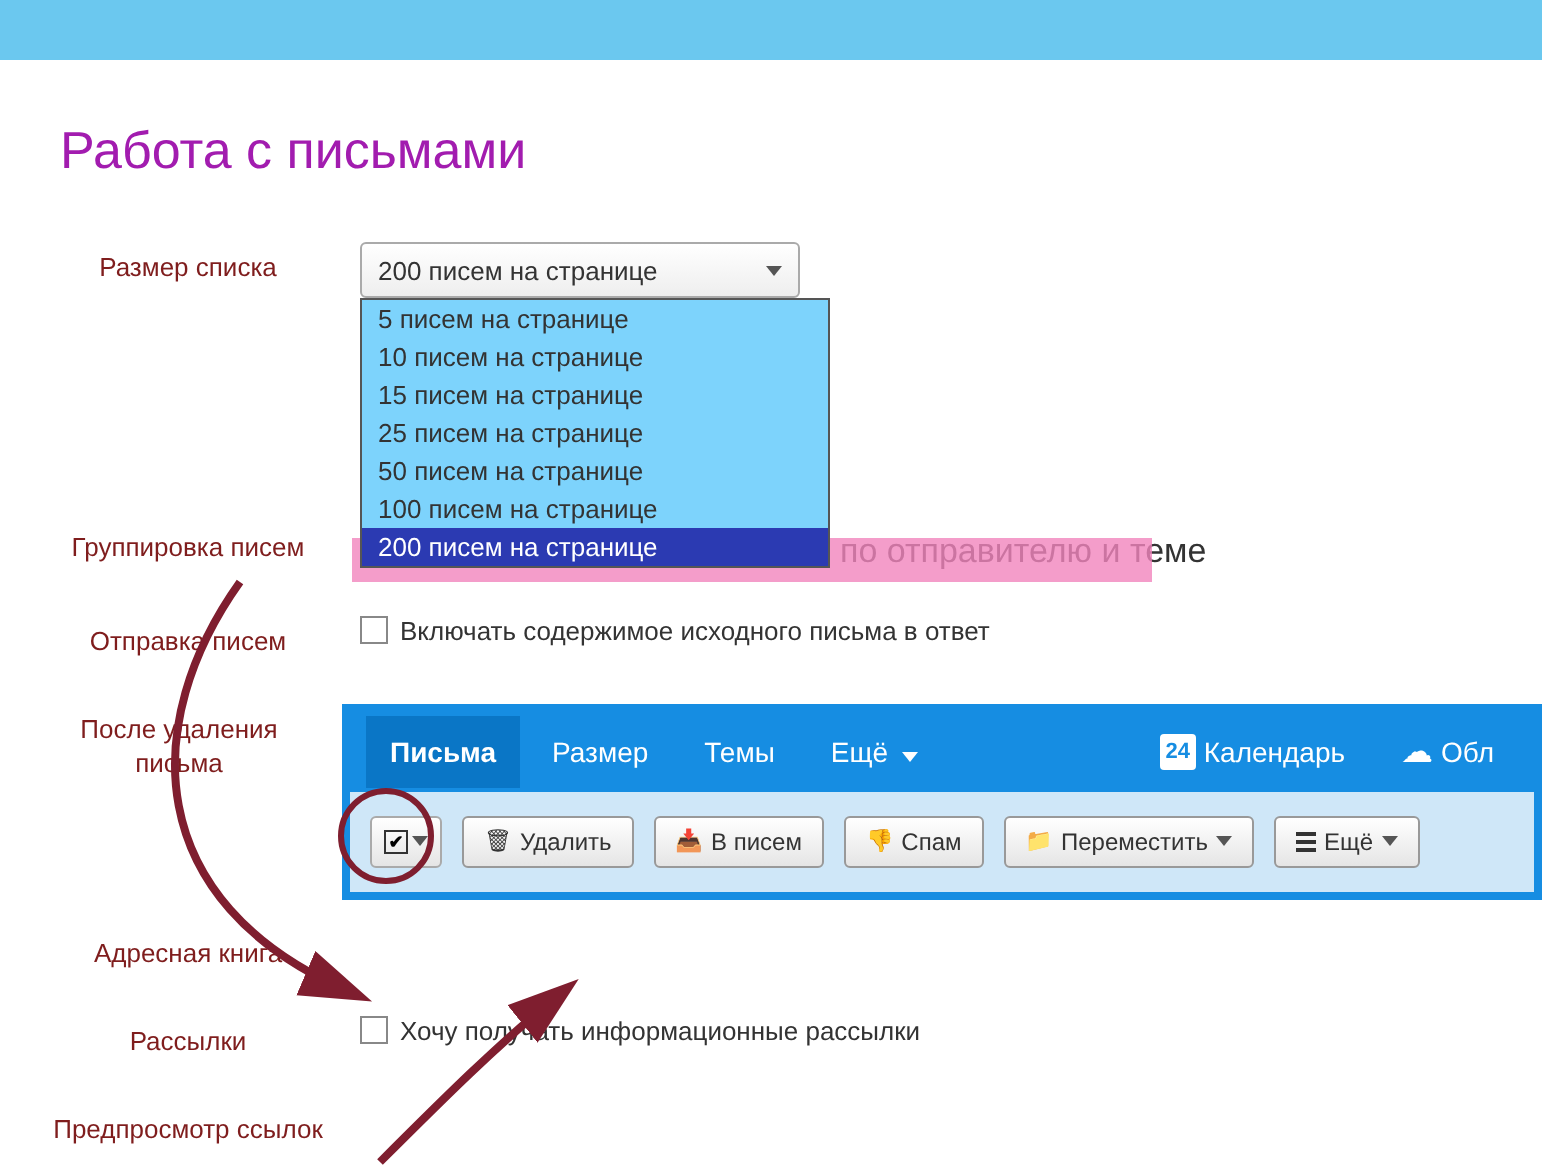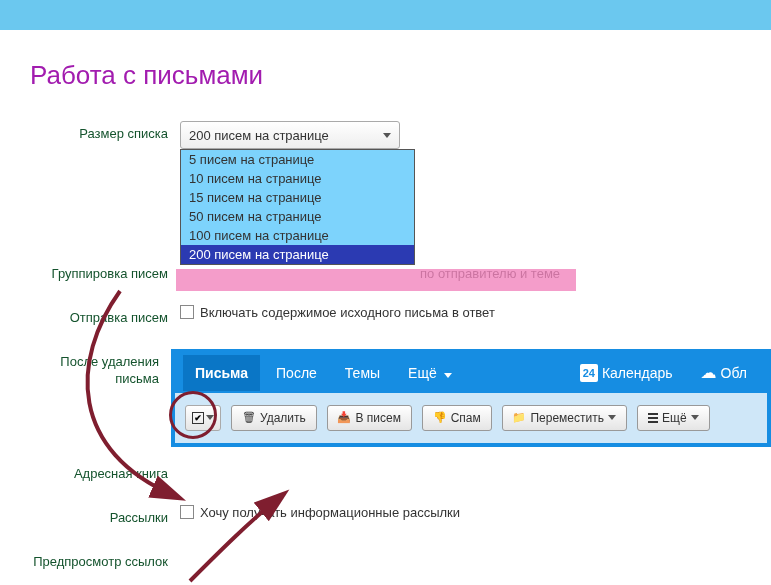--- a/index.html
+++ b/index.html
@@ -2,29 +2,29 @@
 <html><head>
 <meta charset="utf-8">
 <style>
   * { box-sizing: border-box; margin: 0; padding: 0; }
   body { font-family: Arial, sans-serif; font-size: 13px; color: #333; background: #fff; }
   .top-bar { background: #6bc8ef; height: 30px; width: 100%; }
   .container { padding: 0 0 0 20px; }
   .page-title { font-size: 26px; font-weight: normal; color: #a21caf; padding: 30px 0 30px 10px; }
   .form-area { position: relative; }
   .row { display: flex; align-items: flex-start; margin-bottom: 22px; }
-  .label-col { width: 160px; text-align: right; padding-right: 12px; padding-top: 5px; color: #14532d; font-size: 13px; line-height: 1.3; }
+  .label-col { width: 160px; text-align: center; padding-right: 12px; padding-top: 5px; color: #7f1d1d; font-size: 13px; line-height: 1.3; }
   .field-col { flex: 1; position: relative; }
   .select-box { display: inline-flex; align-items: center; justify-content: space-between; border: 1px solid #aaa; border-radius: 3px; background: linear-gradient(#fff,#eee); padding: 4px 8px; width: 220px; height: 28px; cursor: pointer; }
   .caret-down { width: 0; height: 0; border-left: 4px solid transparent; border-right: 4px solid transparent; border-top: 5px solid #555; }
   .dropdown-panel { position: absolute; top: 28px; left: 0; width: 235px; border: 1px solid #555; background: #7dd3fc; z-index: 10; }
   .dropdown-panel .opt { padding: 2px 8px; font-size: 13px; cursor: pointer; }
   .dropdown-panel .opt.selected { background: #2b3ab2; color: #fff; }
   .pink-highlight { position: absolute; background: rgba(241,132,189,0.8); z-index: 5; pointer-events: none; }
-  .group-text { padding-top: 5px; font-size: 13px; }
+  .group-text { padding-top: 5px; font-size: 17px; }
   .chk-row { display: flex; gap: 6px; }
   .chk { width: 14px; height: 14px; border: 1px solid #888; background: #fff; display: inline-flex; align-items: center; justify-content: center; cursor: pointer; }
   .chk.checked::after { content: "✔"; color: #1e6fd9; font-size: 11px; line-height: 1; }
   .toolbar-wrap { background: #168de2; padding: 4px; width: 600px; overflow: hidden; }
   .tabbar { display: flex; align-items: center; height: 40px; padding: 0 8px; color: #fff; font-size: 14px; gap: 4px; }
   .tab { padding: 10px 12px; cursor: pointer; white-space: nowrap; }
   .tab.active { background: #0a76c6; font-weight: bold; }
   .tab-spacer { flex: 1; }
   .cal-badge { background: #ffffff; color: #168de2; font-weight: bold; font-size: 11px; width: 18px; height: 18px; display: inline-flex; align-items: center; justify-content: center; border-radius: 2px; margin-right: 4px; }
   .cloud-icon { color: #fff; font-size: 16px; margin-right: 4px; }
@@ -56,20 +56,21 @@
       <div class="label-col">Размер списка</div>
       <div class="field-col" style="position:relative;">
         <div class="select-box">
           <span>200 писем на странице</span>
           <span class="caret-down"></span>
         </div>
         <div class="dropdown-panel">
           <div class="opt">5 писем на странице</div>
           <div class="opt">10 писем на странице</div>
           <div class="opt">15 писем на странице</div>
+          <div class="opt">25 писем на странице</div>
           <div class="opt">50 писем на странице</div>
           <div class="opt">100 писем на странице</div>
           <div class="opt selected">200 писем на странице</div>
         </div>
         
         <div class="pink-highlight" style="left:-4px; top:148px; width:400px; height:22px;"></div>
       </div>
     </div>
 
     <div style="height:120px;"></div>
@@ -88,21 +89,21 @@
         <span>Включать содержимое исходного письма в ответ</span>
       </div>
     </div>
 
     <div class="row">
       <div class="label-col">После удаления письма</div>
       <div class="field-col" style="position:relative;">
         <div class="toolbar-wrap">
           <div class="tabbar">
             <div class="tab active">Письма</div>
-            <div class="tab">После</div>
+            <div class="tab">Размер</div>
             <div class="tab">Темы</div>
             <div class="tab">
               <span>Ещё</span>
               <span class="caret-down" style="border-top-color:#fff; display:inline-block; margin-left:3px;"></span>
             </div>
             <div class="tab-spacer"></div>
             <div class="tab" style="display:flex;align-items:center;">
               <span class="cal-badge">24</span>
               <span>Календарь</span>
             </div>

